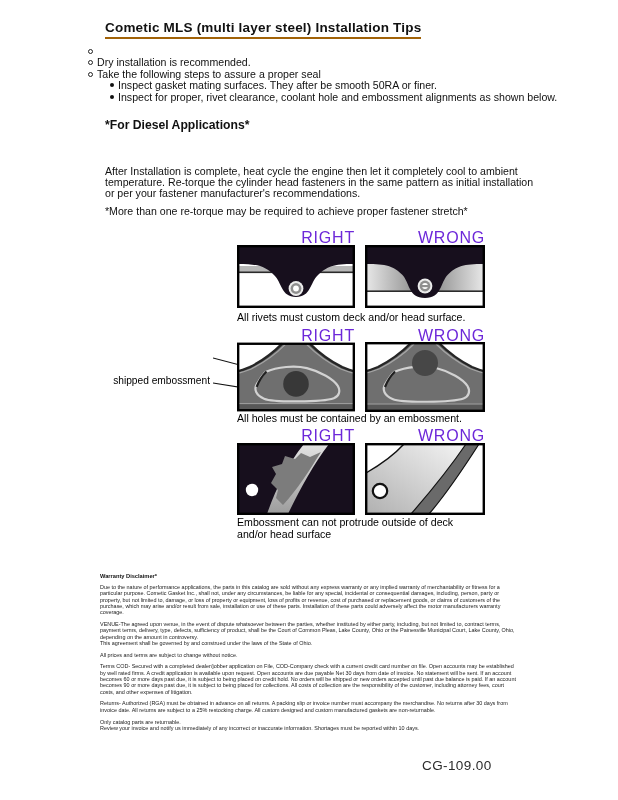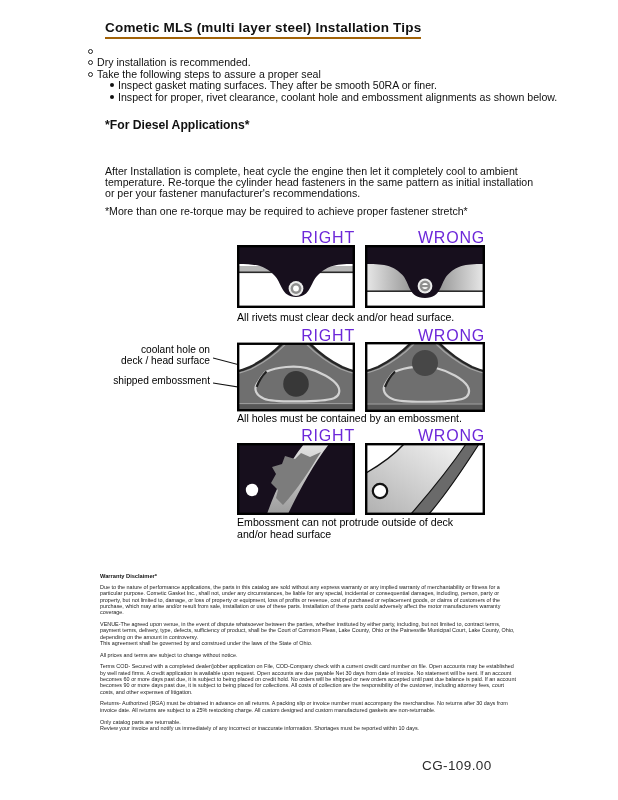--- a/index.html
+++ b/index.html
@@ -81,27 +81,25 @@
     <rect x="2" y="19" width="116" height="27" fill="url(#gw1)"></rect>
     <rect x="2" y="45.4" width="116" height="1.6" fill="#2b2b2b"></rect>
     <path d="M1,1 H119 V19 C98,19 92,21 83,29.5 C75,37.5 77,53 60,53 C43,53 45,37.5 37,29.5 C28,21 22,19 1,19 Z" fill="#170f1d"></path>
     <circle cx="60" cy="41" r="7.4" fill="#ececec"></circle>
     <circle cx="60" cy="41" r="5.4" fill="#8f8f8f"></circle>
     <circle cx="60" cy="41" r="2.9" fill="#fff"></circle>
     <rect x="56.8" y="40" width="6.4" height="2.2" fill="#8f8f8f"></rect>
     <rect x="1.2" y="1.2" width="117.6" height="60.6" fill="none" stroke="#000" stroke-width="2.4"></rect>
   </svg>
 
-  <div class="abs cap" style="left:237px;top:312px;">All rivets must clear deck and/or head surface.</div>
+  <div class="abs cap" style="left:237px;top:312px;">All rivets must custom deck and/or head surface.</div>
 
   <div class="abs dlabel" style="left:237px;top:327px;width:118px;">RIGHT</div>
   <div class="abs dlabel" style="left:365px;top:327px;width:120px;">WRONG</div>
 
-  <div class="abs callout" style="top:344px;">coolant hole on
-deck / head surface</div>
   <div class="abs callout" style="top:375px;">shipped embossment</div>
 
   <svg class="abs" style="left:213px;top:350px;" width="92" height="46" viewBox="0 0 92 46">
     <line x1="0" y1="8" x2="84" y2="30" stroke="#111" stroke-width="1.1"></line>
     <line x1="0" y1="33" x2="50" y2="41" stroke="#111" stroke-width="1.1"></line>
   </svg>
 
   <svg class="abs" style="left:237px;top:342px;" width="118" height="70" viewBox="0 0 120 70">
     <rect x="1" y="1" width="118" height="68" fill="#6f6f6f"></rect>
     <rect x="1" y="61.5" width="118" height="1.2" fill="#9e9e9e"></rect>

